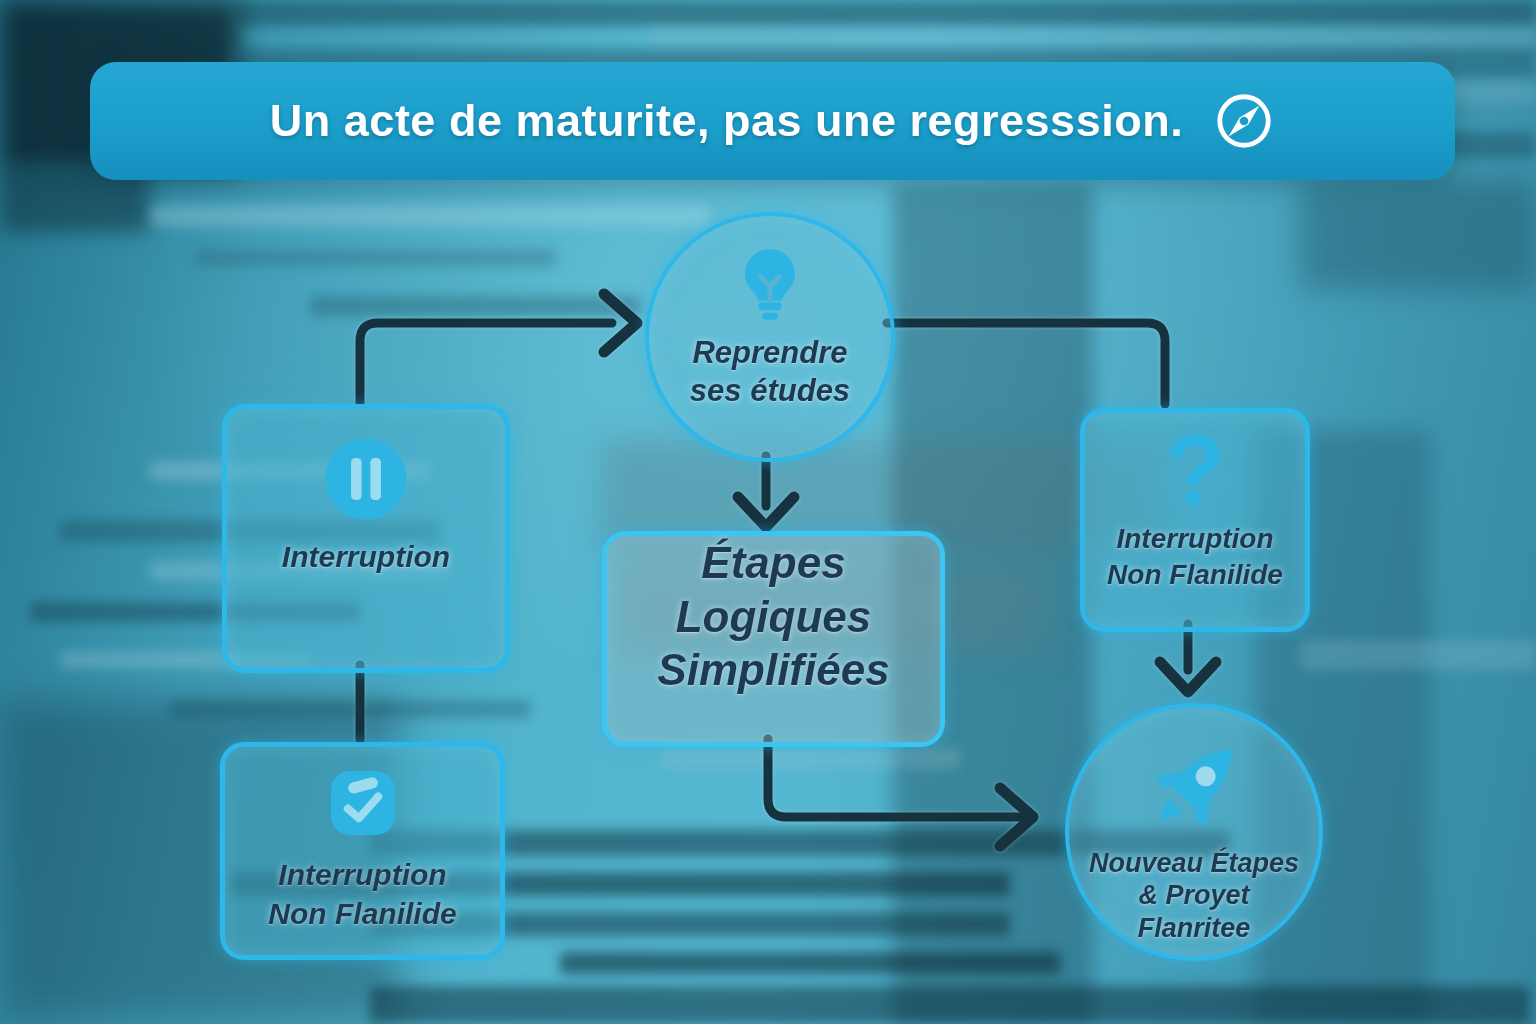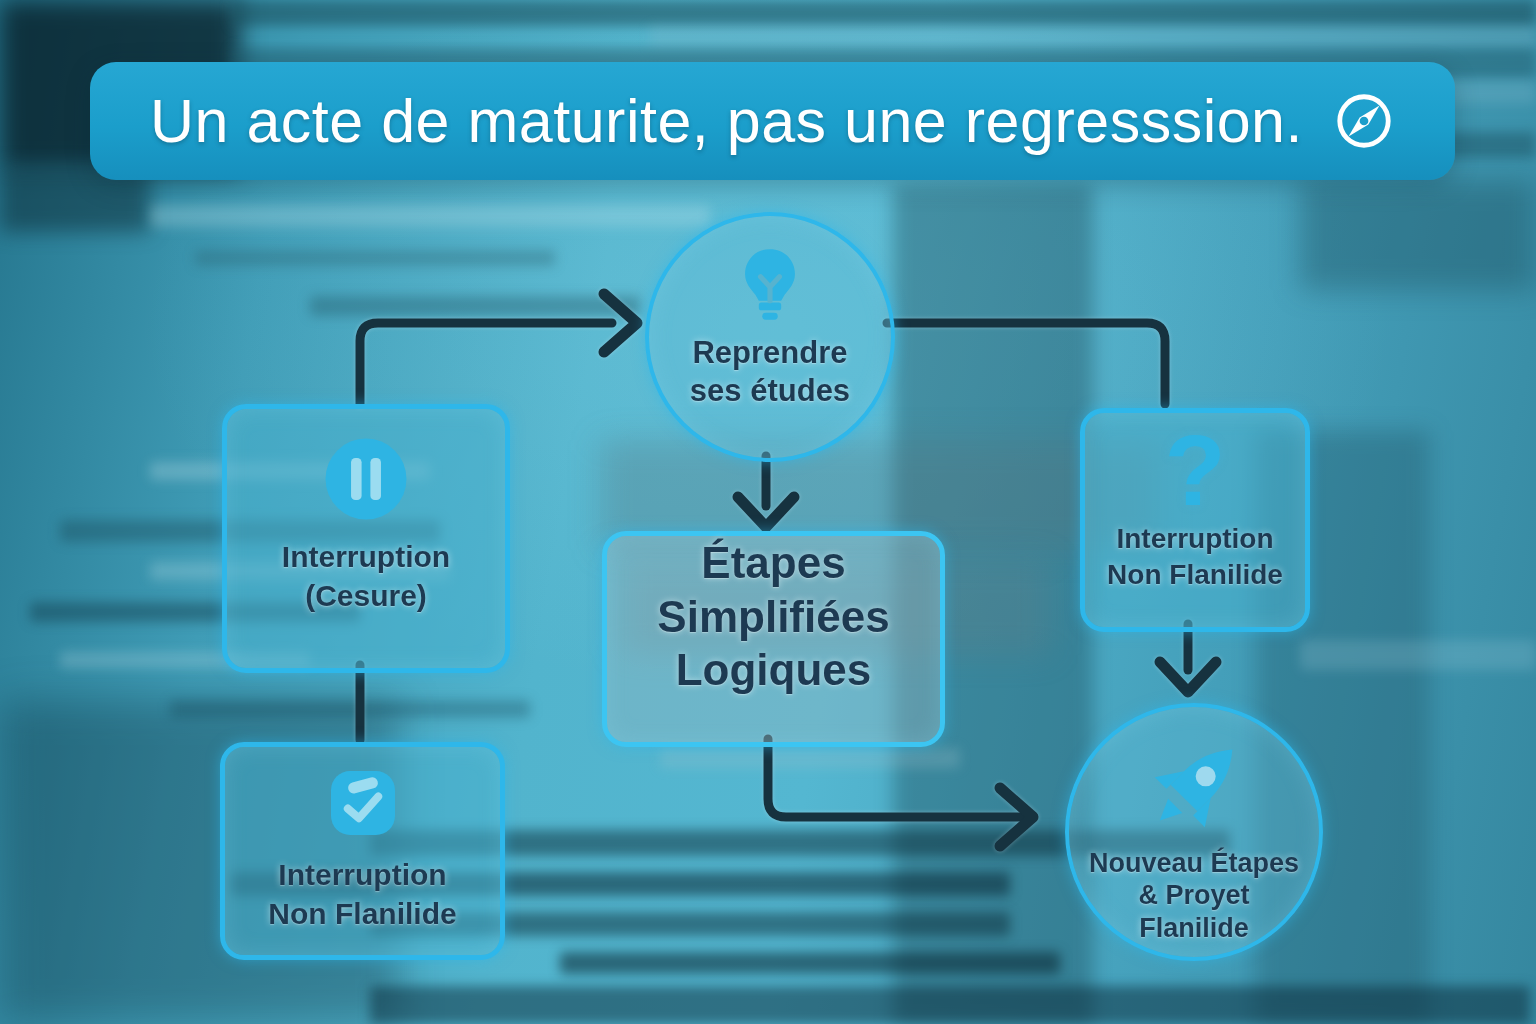--- a/index.html
+++ b/index.html
@@ -12,40 +12,40 @@
   }
   .streak{position:absolute;border-radius:4px;}
   
   .banner{
     position:absolute;left:90px;top:62px;width:1365px;height:118px;
     background:linear-gradient(180deg,#26a7d3 0%,#1b9ecb 55%,#168fbd 100%);
     border-radius:26px;display:flex;align-items:center;justify-content:center;gap:30px;
     box-shadow:0 6px 24px rgba(8,40,52,0.25);z-index:4;
   }
   .banner-title{
-    color:#ffffff;font-size:61px;font-weight:400;letter-spacing:0.5px;
+    color:#ffffff;font-size:45px;font-weight:700;letter-spacing:0.5px;
     text-shadow:0 2px 4px rgba(10,50,65,0.35);
   }
   .banner-icon{width:62px;height:62px;flex:0 0 auto;}
   
   .connectors{position:absolute;left:0;top:0;z-index:2;pointer-events:none;
     filter:drop-shadow(0 0 2px rgba(210,235,245,0.35));}
   
   .node{
     position:absolute;z-index:3;display:flex;flex-direction:column;align-items:center;
     border:5px solid #2eb7ea;background:rgba(72,176,206,0.55);
     box-shadow:0 0 14px rgba(46,183,234,0.55), inset 0 0 22px rgba(140,220,242,0.22);
   }
   .node-box{border-radius:24px;}
   .node-circle{border-radius:50%;border-width:4px;background:rgba(96,190,216,0.38);}
   .node-label{
     color:#1d3a52;font-weight:700;text-align:center;
     text-shadow:0 0 7px rgba(235,248,252,0.6),0 1px 1px rgba(255,255,255,0.3);
   }
-  .node-label span{display:block;}
+  .node-label span{display:block;font-style:italic;}
   
   .n-reprendre{left:645px;top:212px;width:242px;height:242px;}
   .n-reprendre .icon{width:86px;height:86px;margin-top:28px;}
   .n-reprendre .node-label{font-size:31px;line-height:1.22;margin-top:4px;}
   .n-volontaire{left:222px;top:404px;width:278px;height:259px;}
   .n-volontaire .icon{width:88px;height:88px;margin-top:26px;}
   .n-volontaire .node-label{font-size:30px;line-height:1.3;margin-top:14px;}
   .n-flanritee{left:220px;top:742px;width:275px;height:208px;}
   .n-flanritee .icon{width:80px;height:80px;margin-top:16px;}
   .n-flanritee .node-label{font-size:30px;line-height:1.3;margin-top:12px;}
@@ -143,43 +143,42 @@
   </div>
 
   <div class="node node-box n-volontaire">
     <svg class="icon" viewBox="0 0 100 100">
       <circle cx="50" cy="50" r="46" fill="#2eb4e3"></circle>
       <rect x="33" y="26" width="12" height="48" rx="5" fill="#9bdcf0"></rect>
       <rect x="55" y="26" width="12" height="48" rx="5" fill="#9bdcf0"></rect>
     </svg>
     <div class="node-label">
       <span>Interruption</span>
-      <span>(Cesure)</span>
     </div>
   </div>
 
   <div class="node node-box n-flanritee">
     <svg class="icon" viewBox="0 0 100 100">
       <rect x="10" y="10" width="80" height="80" rx="24" fill="#2eb4e3"></rect>
       <g transform="rotate(-15 50 28)">
         <rect x="31" y="21" width="38" height="14" rx="7" fill="#9bdcf0"></rect>
       </g>
       <polyline points="31,57 45,69 69,42" stroke="#9bdcf0" stroke-width="10" fill="none" stroke-linecap="round" stroke-linejoin="round"></polyline>
     </svg>
     <div class="node-label">
       <span>Interruption</span>
       <span>Non Flanilide</span>
     </div>
   </div>
 
   <div class="node node-box n-etapes">
     <div class="node-label">
       <span>Étapes</span>
+      <span>Logiques</span>
       <span>Simplifiées</span>
-      <span>Logiques</span>
     </div>
   </div>
 
   <div class="node node-box n-flanilide">
     <div class="icon-q">?</div>
     <div class="node-label">
       <span>Interruption</span>
       <span>Non Flanilide</span>
     </div>
   </div>
@@ -190,17 +189,17 @@
         <path d="M50 4 C61 17 66 31 66 46 L66 62 L34 62 L34 46 C34 31 39 17 50 4 Z" fill="#2eb4e3"></path>
         <circle cx="50" cy="36" r="8.5" fill="#9ed9ee"></circle>
         <path d="M34 46 L20 67 L34 67 Z" fill="#2eb4e3"></path>
         <path d="M66 46 L80 67 L66 67 Z" fill="#2eb4e3"></path>
         <path d="M41 72 L49 90 L58 72 Z" fill="#2eb4e3"></path>
       </g>
     </svg>
     <div class="node-label">
       <span>Nouveau Étapes</span>
       <span>&amp; Proyet</span>
-      <span>Flanilide</span>
+      <span>Flanritee</span>
     </div>
   </div>
 
 </div>
 
 </body></html>

